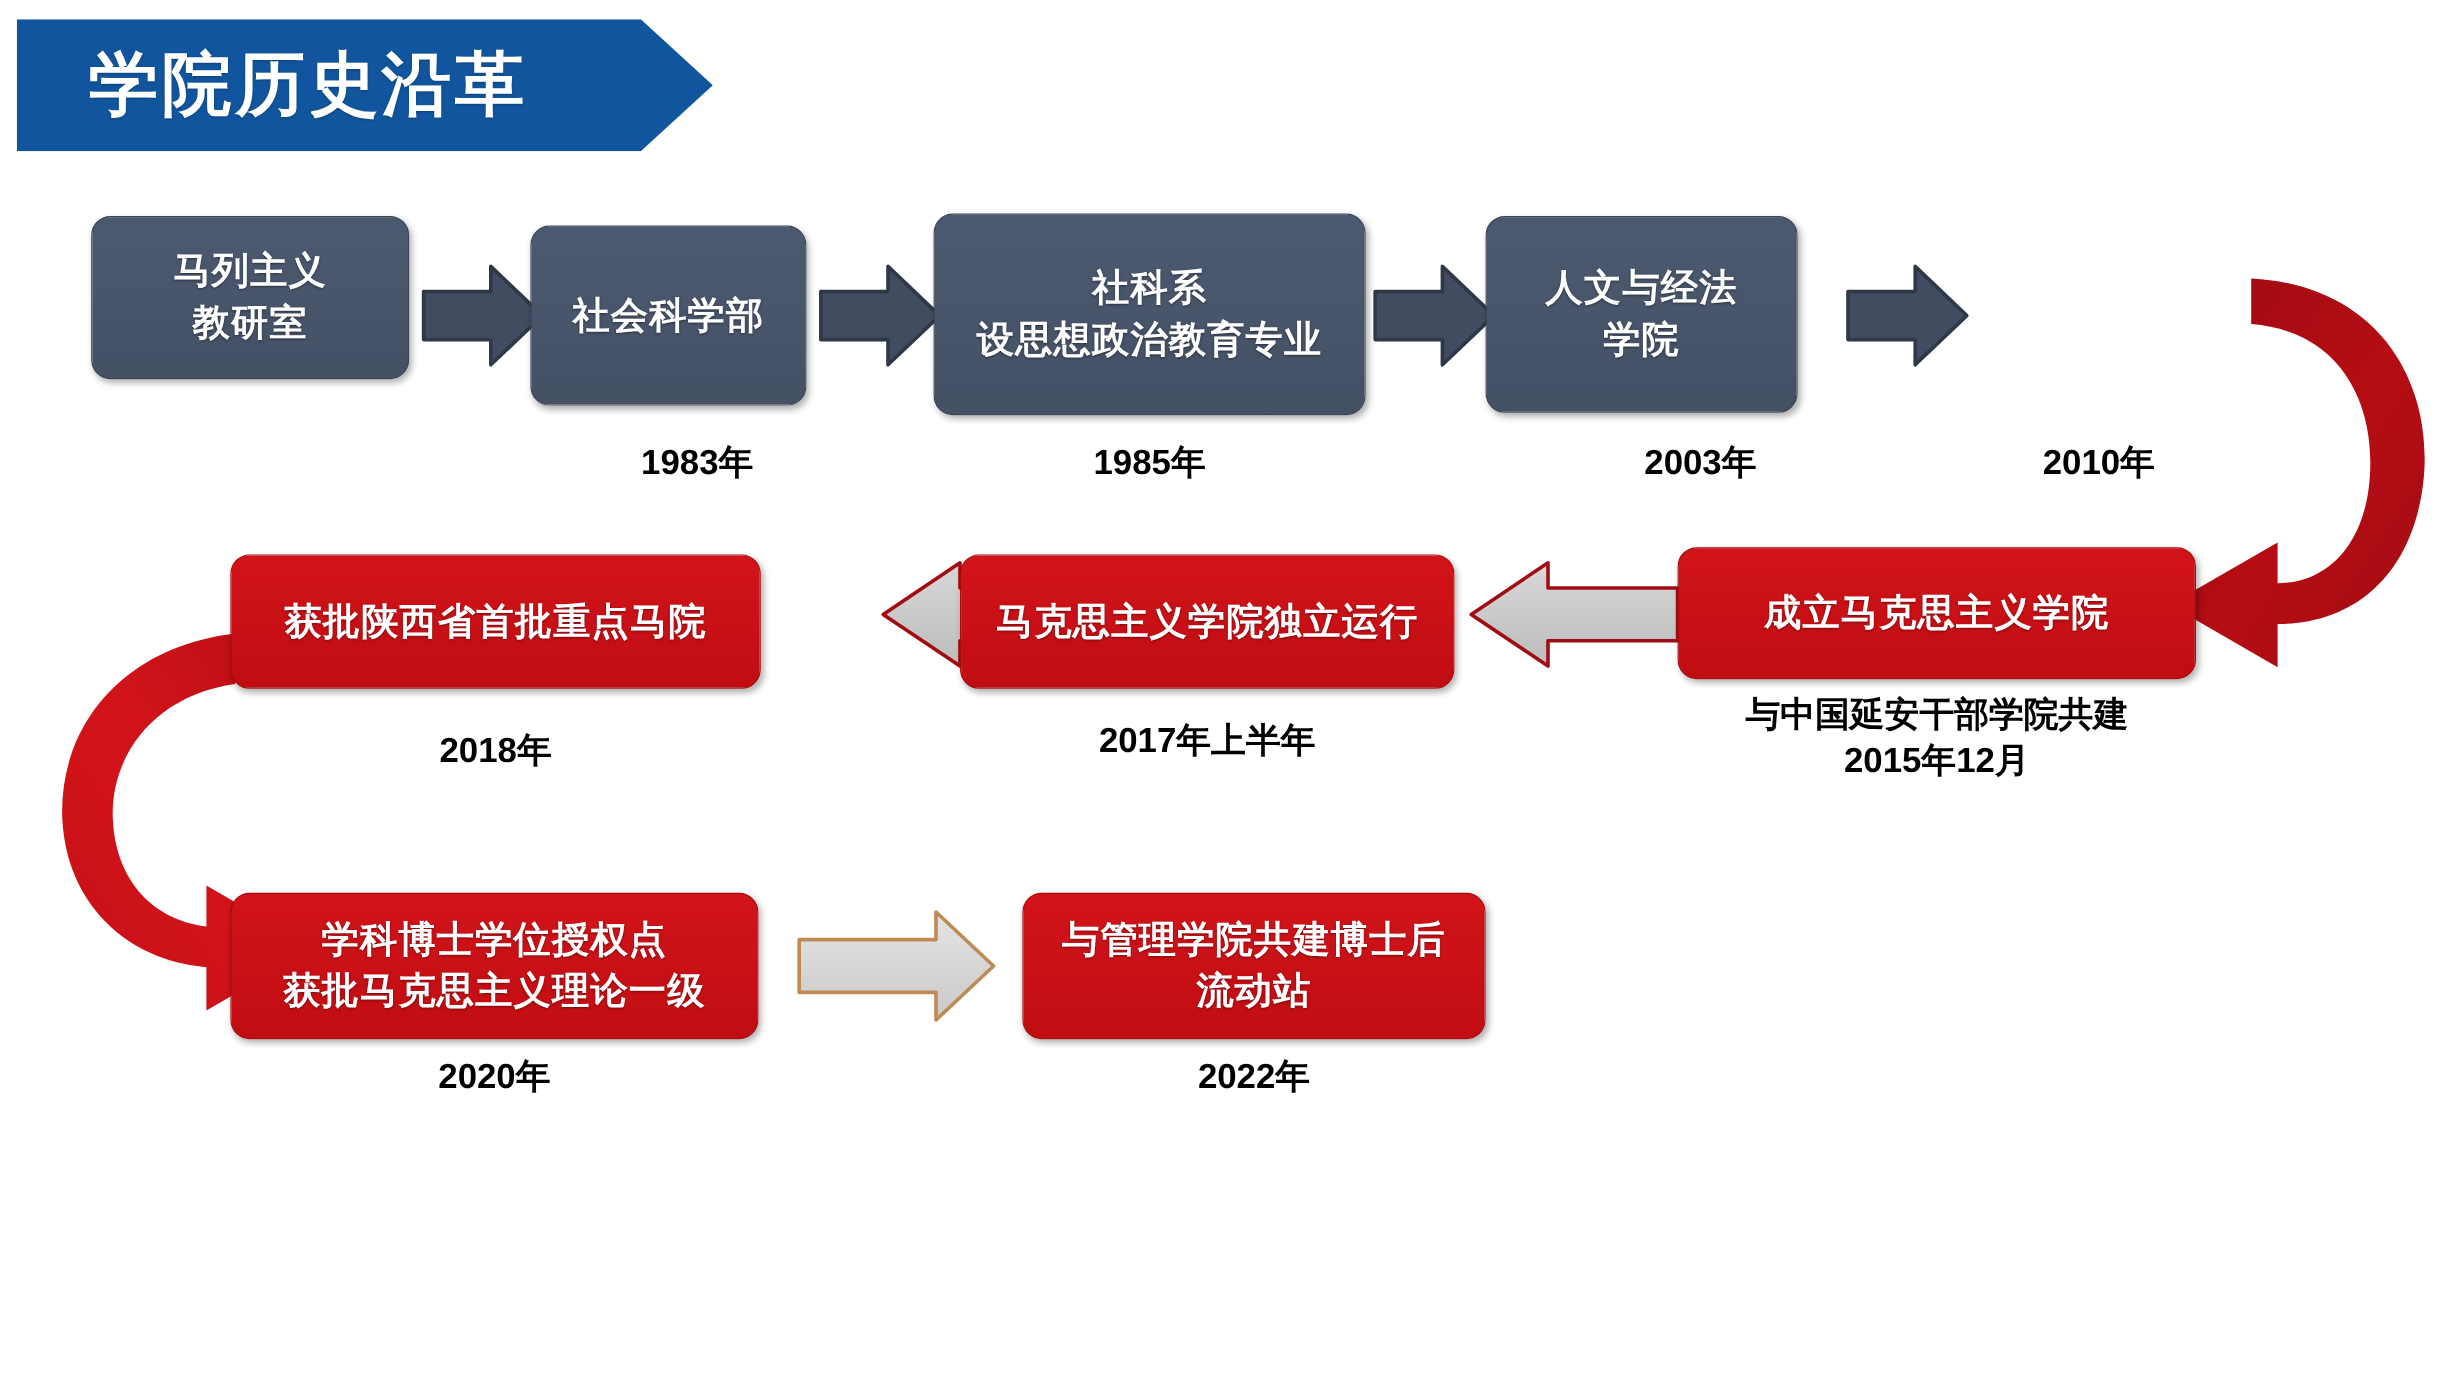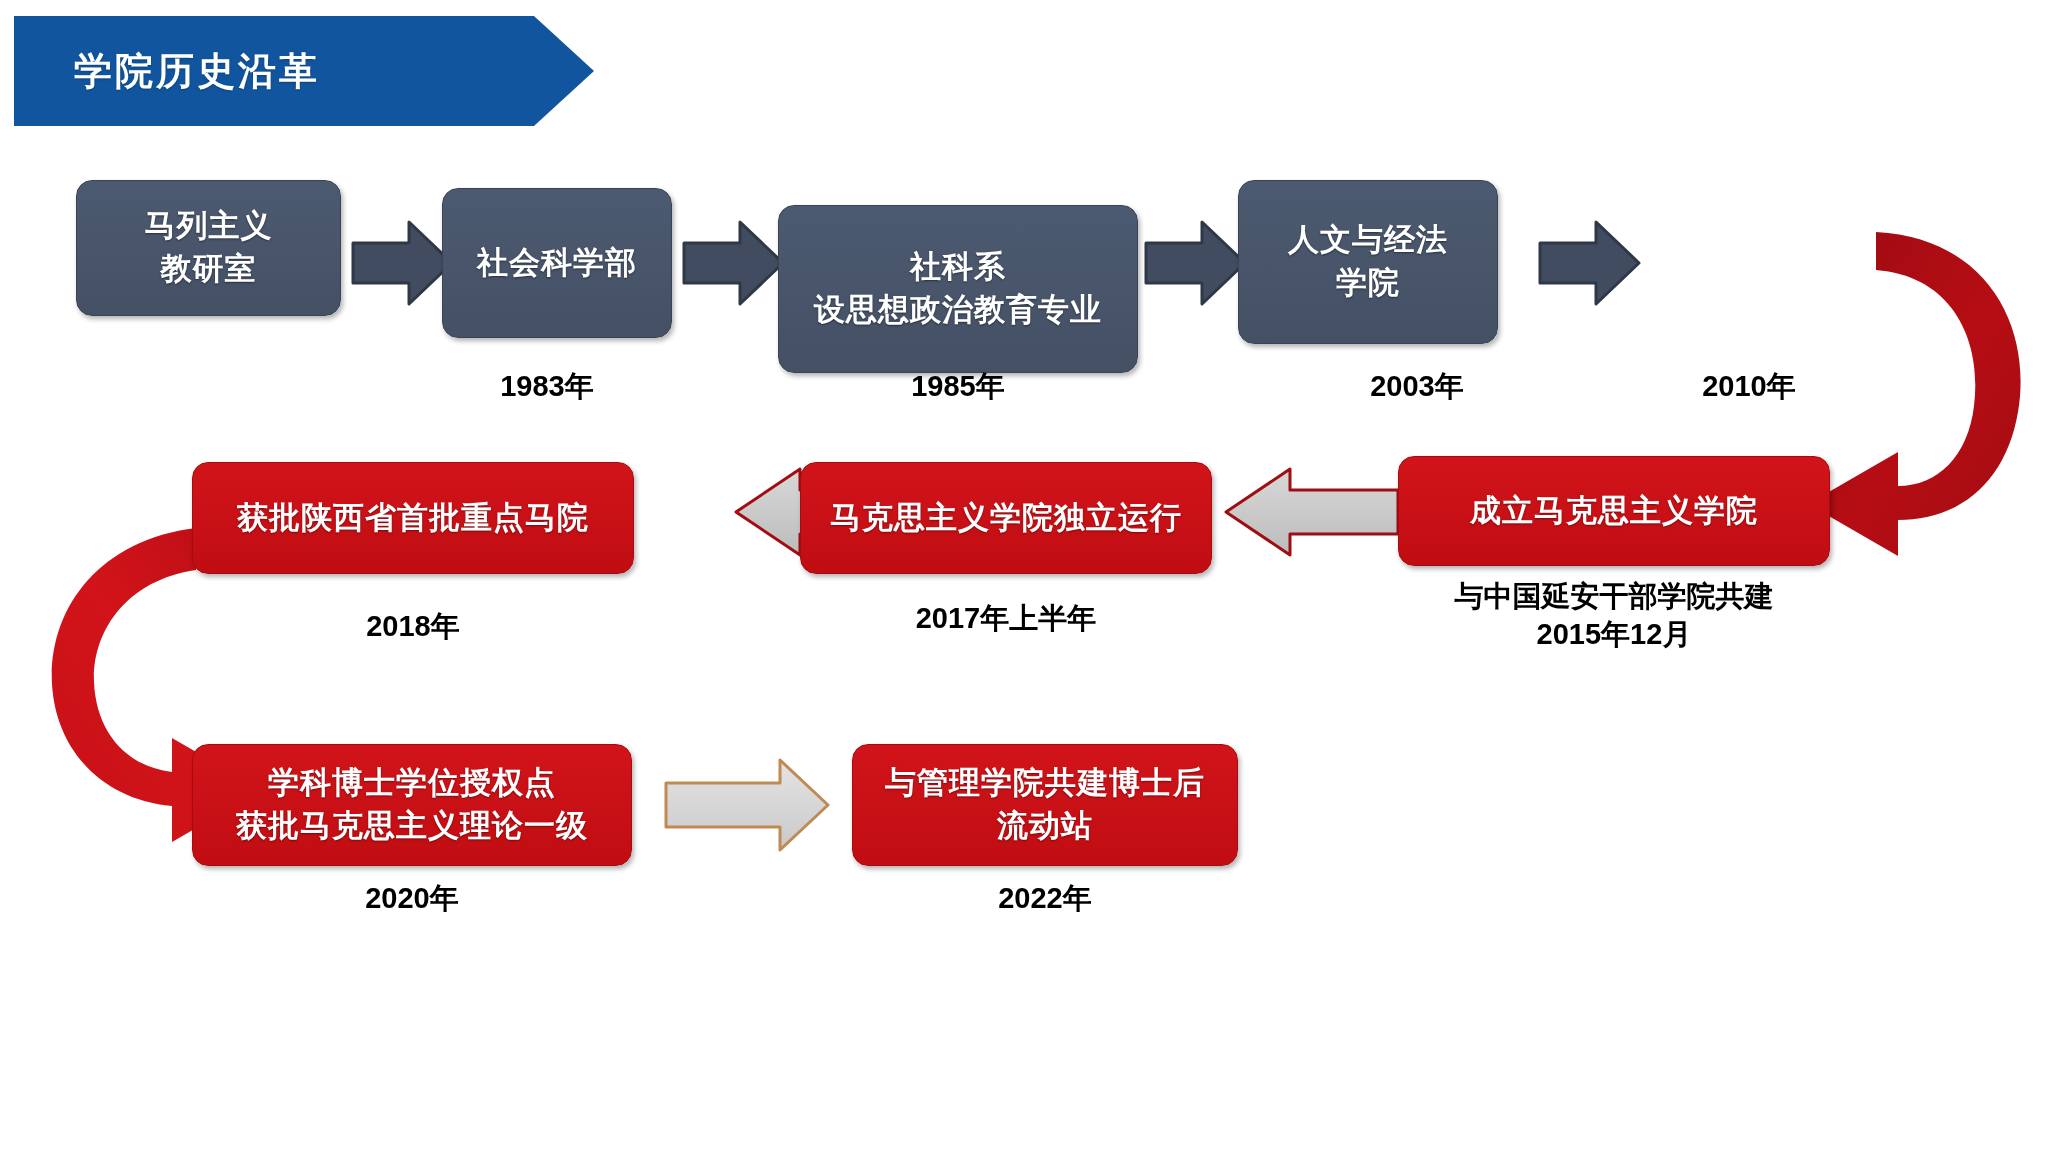--- a/index.html
+++ b/index.html
@@ -15,21 +15,21 @@
   
   .banner{
     position:absolute;left:14px;top:16px;
     width:580px;height:110px;
   }
   .banner svg{display:block;}
   .banner-text{
     position:absolute;left:60px;top:0;height:110px;
     display:flex;align-items:center;
     color:#ffffff;
-    font-size:38px;font-weight:bold;
+    font-size:58px;font-weight:bold;
     letter-spacing:3px;
     white-space:nowrap;
     text-shadow:0 1px 2px rgba(0,0,0,.25);
   }
 
   
   .node{
     position:absolute;
     display:flex;flex-direction:column;
     align-items:center;justify-content:center;
@@ -159,25 +159,25 @@
   </svg>
 
   <div class="node slate" style="left:76px;top:180px;width:265px;height:136px;">
     <span class="ln">马列主义</span>
     <span class="ln">教研室</span>
   </div>
 
   <div class="node slate" style="left:442px;top:188px;width:230px;height:150px;">
     <span class="ln">社会科学部</span>
   </div>
-  <div class="caption" style="left:432px;top:368px;width:230px;">
+  <div class="caption" style="left:466px;top:368px;width:230px;">
     <span class="ln">1983年</span>
   </div>
 
-  <div class="node slate" style="left:778px;top:178px;width:360px;height:168px;margin-top:27px;">
+  <div class="node slate" style="left:778px;top:178px;width:360px;height:168px;">
     <span class="ln">社科系</span>
     <span class="ln">设思想政治教育专业</span>
   </div>
   <div class="caption" style="left:778px;top:368px;width:360px;">
     <span class="ln">1985年</span>
   </div>
 
   <div class="node slate" style="left:1238px;top:180px;width:260px;height:164px;">
     <span class="ln">人文与经法</span>
     <span class="ln">学院</span>

